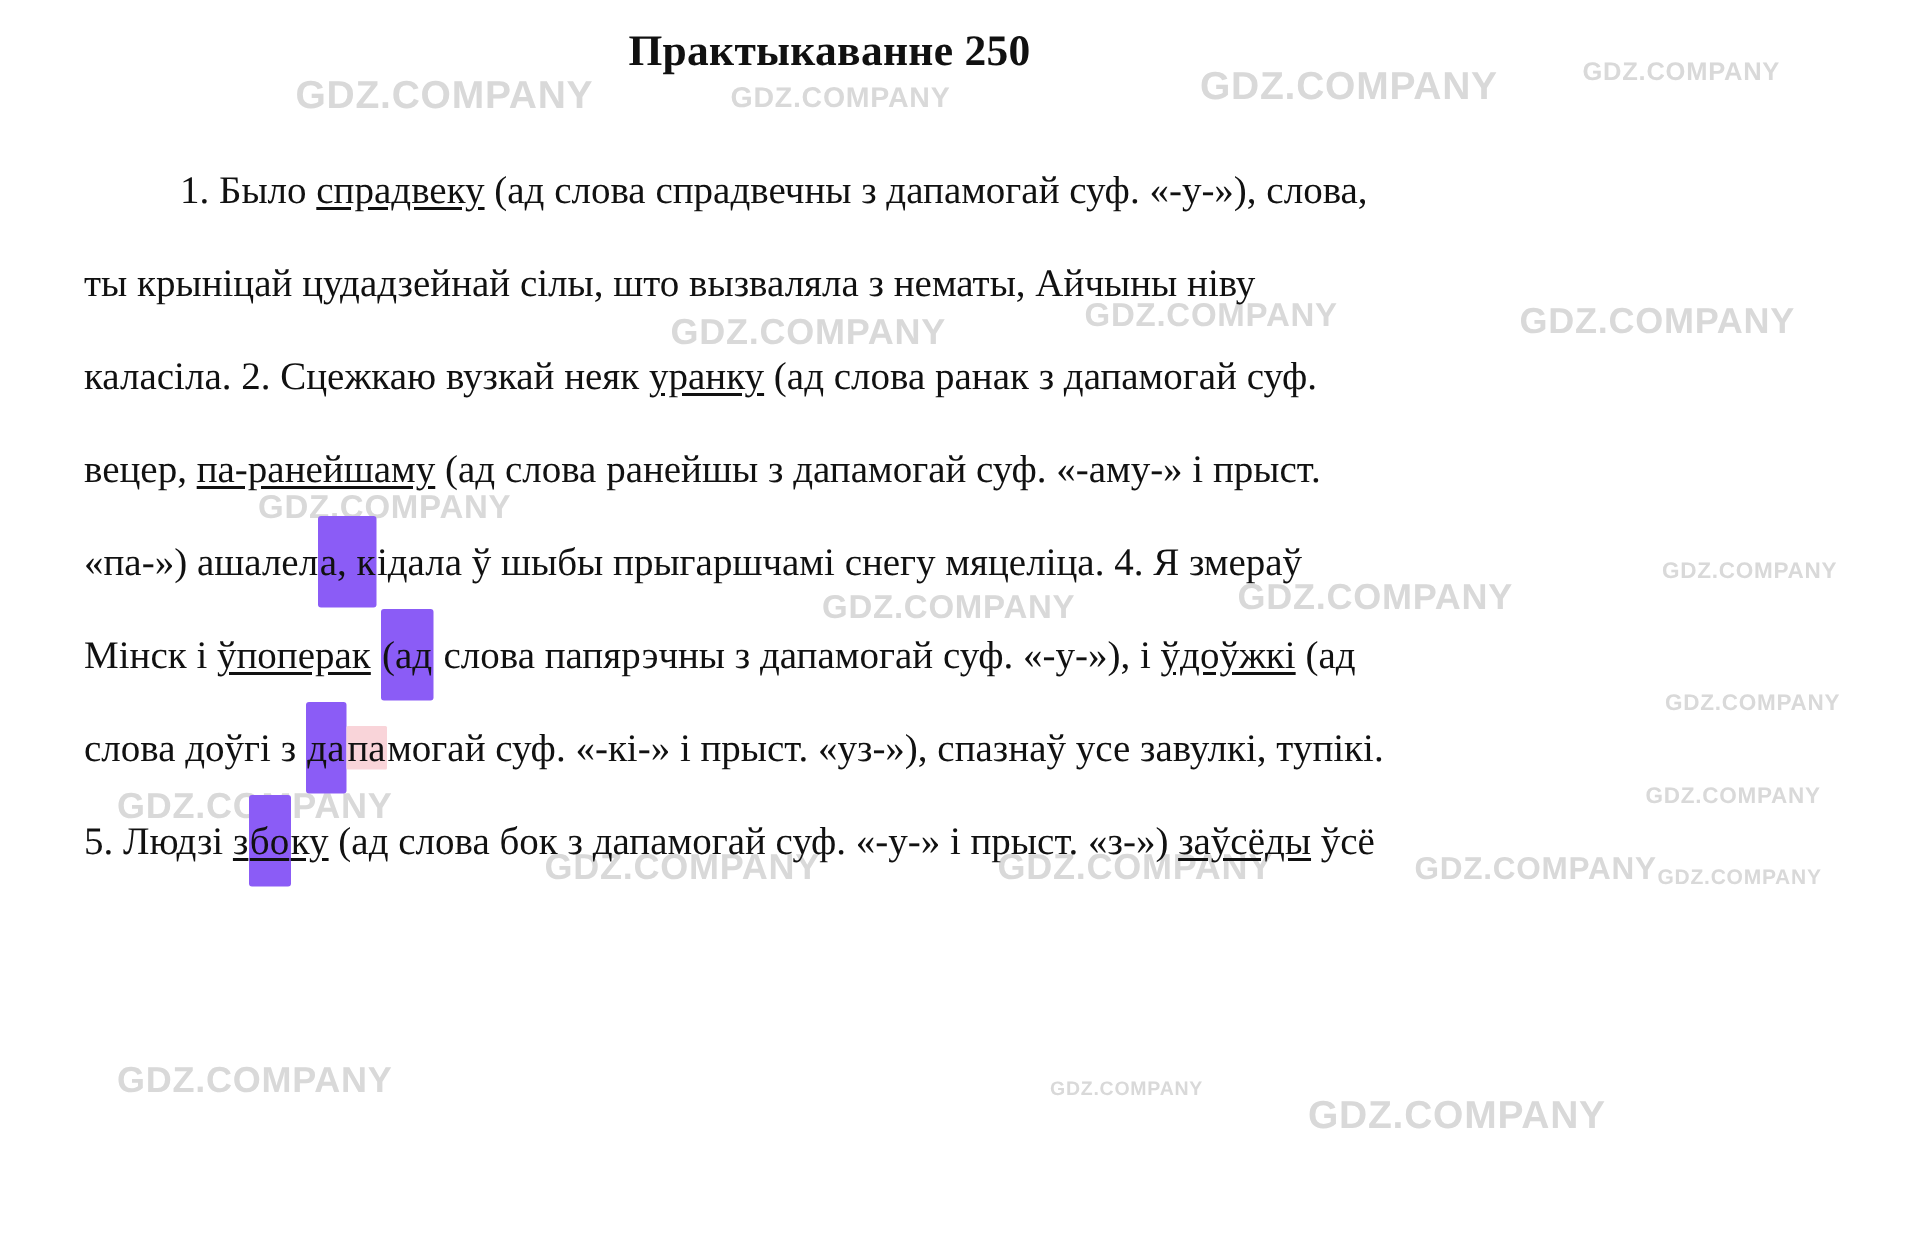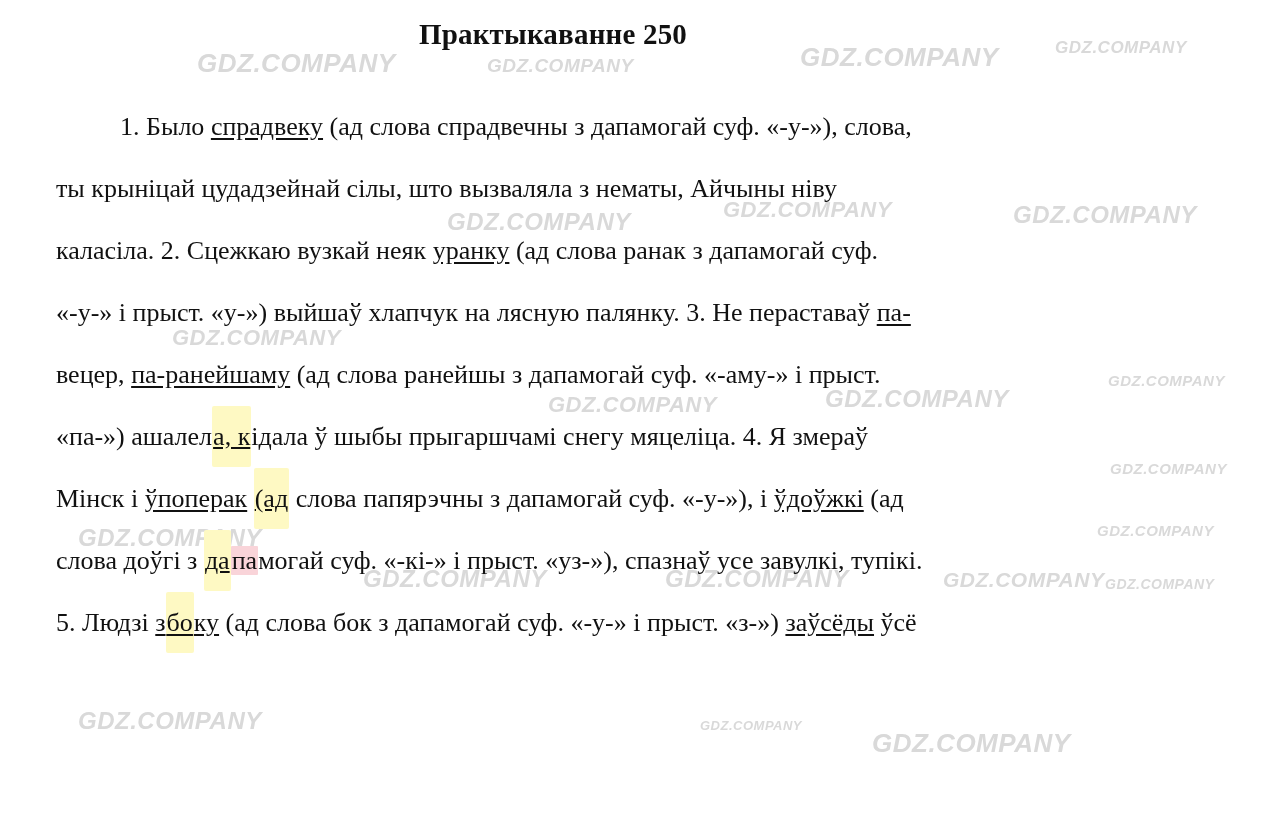--- a/index.html
+++ b/index.html
@@ -47,37 +47,35 @@
   }
   .indent {
     display: inline-block;
     width: 64px;
   }
   .u {
     text-decoration: underline;
     text-underline-offset: 3px;
   }
   .hl-green {
-    background-color: #fef9c3;
+    background-color: #8b5cf6;
     border-radius: 2px;
     padding: 16px 1px;
-    text-decoration: underline;
   }
   .hl-pink {
     background-color: #f9d4d9;
     border-radius: 1px;
     padding: 0 1px;
   }
   
   .wm-layer {
     position: absolute;
     inset: 0;
     z-index: 1;
     pointer-events: none;
-    font-style: italic;
   }
   .wm {
     position: absolute;
     color: #d9d9d9;
     font-family: "Liberation Sans", sans-serif;
     font-weight: 600;
     white-space: nowrap;
     letter-spacing: 0.5px;
   }
 </style>
@@ -116,23 +114,20 @@
     <div class="line">
       <span class="indent"></span>1. Было <span class="u">спрадвеку</span> (ад слова спрадвечны з дапамогай суф. «-у-»), слова,
     </div>
     <div class="line">
       ты крыніцай цудадзейнай сілы, што вызваляла з нематы, Айчыны ніву
     </div>
     <div class="line">
       каласіла. 2. Сцежкаю вузкай неяк <span class="u">уранку</span> (ад слова ранак з дапамогай суф.
     </div>
     <div class="line">
-      «-у-» і прыст. «у-») выйшаў хлапчук на лясную палянку. 3. Не пераставаў <span class="u">па-</span>
-    </div>
-    <div class="line">
       вецер, <span class="u">па-ранейшаму</span> (ад слова ранейшы з дапамогай суф. «-аму-» і прыст.
     </div>
     <div class="line">
       «па-») ашалел<span class="hl-green">а, к</span>ідала ў шыбы прыгаршчамі снегу мяцеліца. 4. Я змераў
     </div>
     <div class="line">
       Мінск і <span class="u">ўпоперак</span> <span class="hl-green">(ад</span> слова папярэчны з дапамогай суф. «-у-»), і <span class="u">ўдоўжкі</span> (ад
     </div>
     <div class="line">
       слова доўгі з <span class="hl-green">да</span><span class="hl-pink">па</span>могай суф. «-кі-» і прыст. «уз-»), спазнаў усе завулкі, тупікі.

